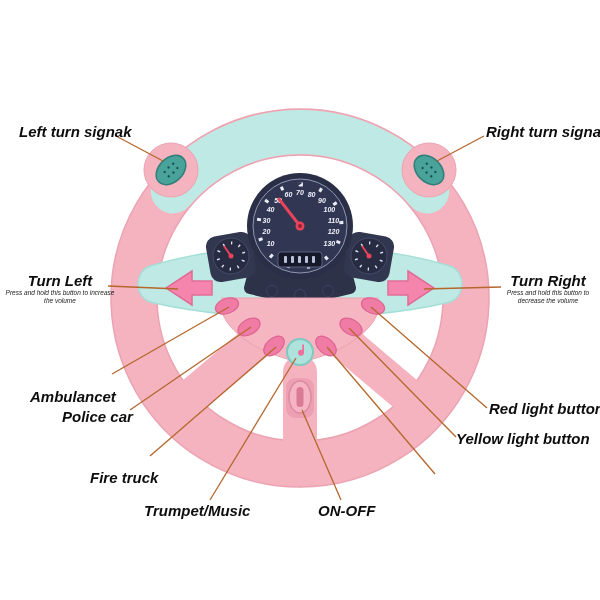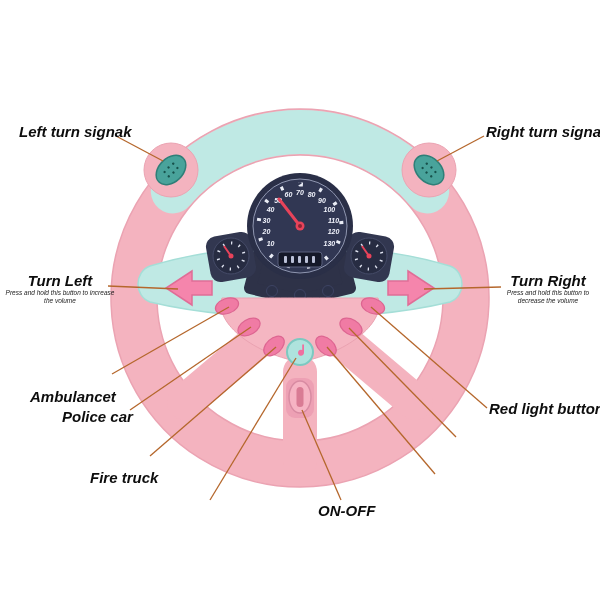--- a/index.html
+++ b/index.html
@@ -181,16 +181,18 @@
     <div class="sub">Press and hold this button to increase the volume</div>
   </div>
   <div class="lblblock" style="left:498px;top:272px;width:100px;">
     <div class="title">Turn Right</div>
     <div class="sub">Press and hold this button to decrease the volume</div>
   </div>
 
   <div class="lbl" style="left:30px;top:352px;margin-top:36px;">Ambulancet</div>
   <div class="lbl" style="left:62px;top:402px;margin-top:6px;">Police car</div>
   <div class="lbl" style="left:90px;top:469px;">Fire truck</div>
+  <div class="lbl" style="left:144px;top:502px;">Trumpet/Music</div>
   <div class="lbl" style="left:318px;top:502px;text-align:center;">ON-OFF</div>
   <div class="lbl" style="left:489px;top:400px;">Red light button</div>
+  <div class="lbl" style="left:456px;top:430px;">Yellow light button</div>
 
 </div>
 
 </body></html>

